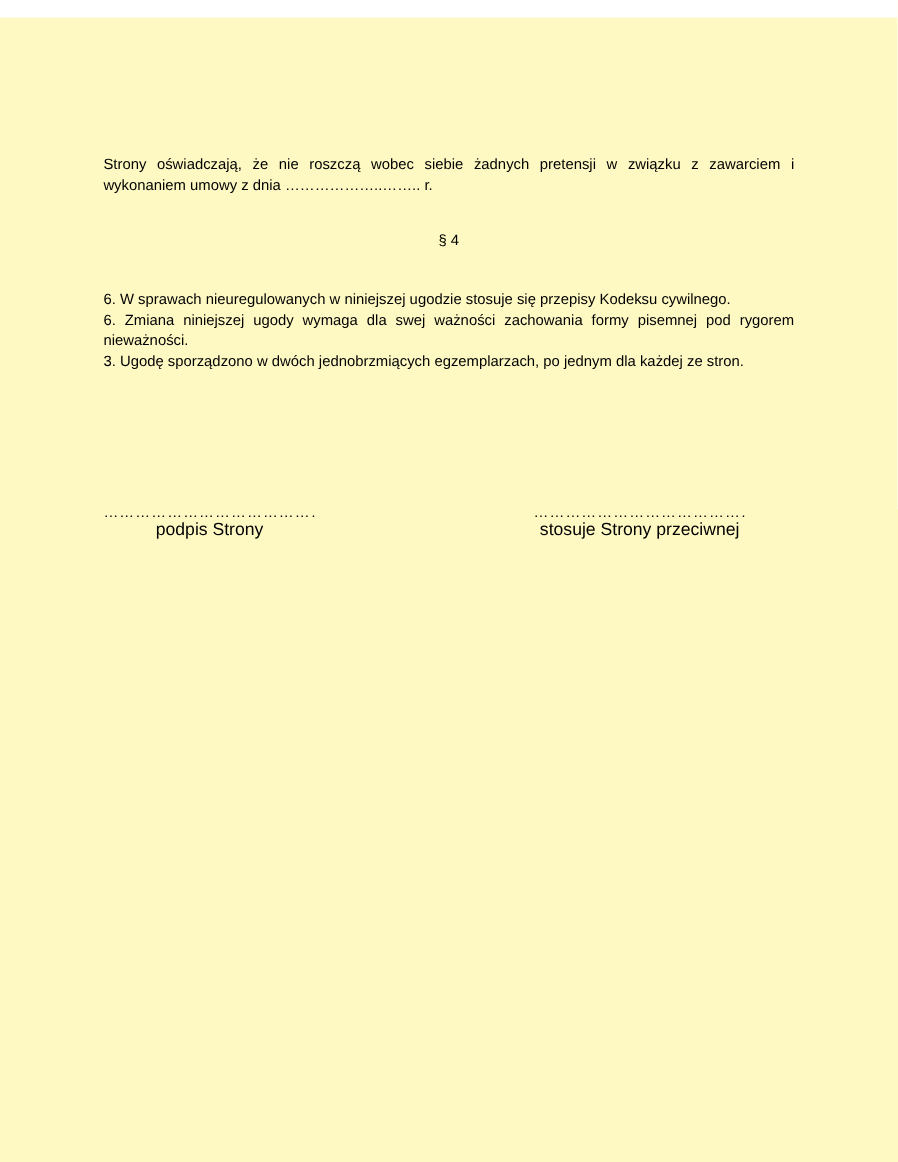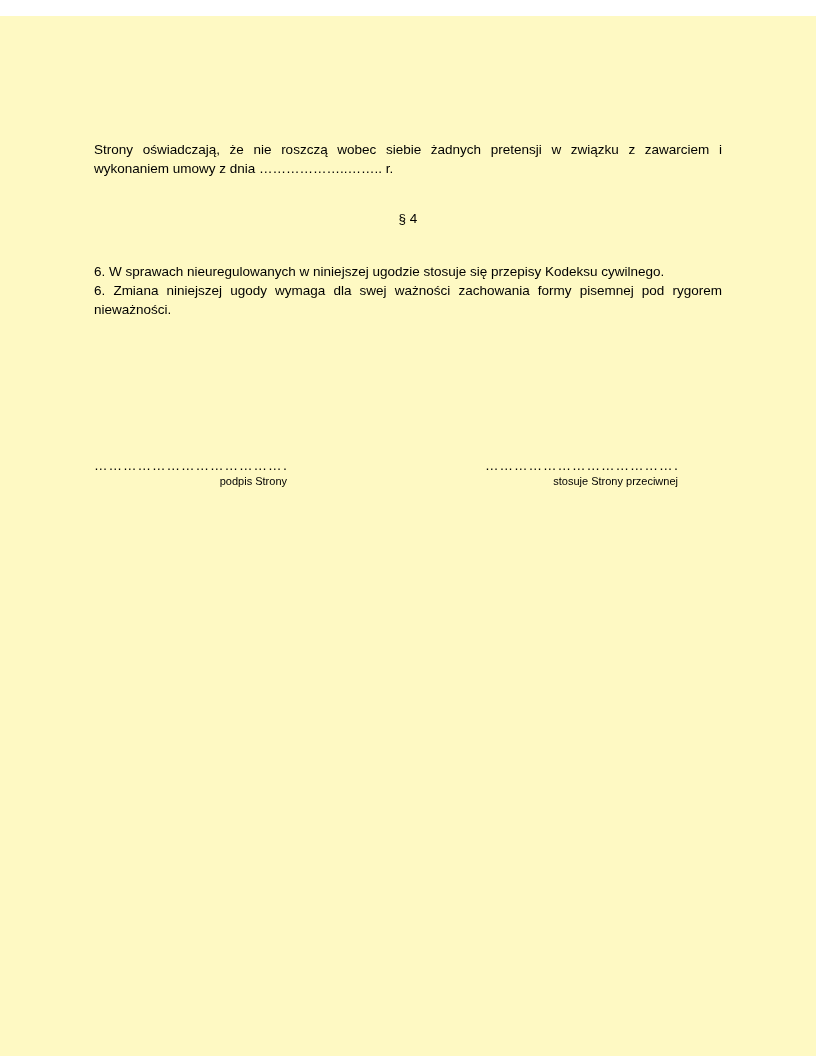--- a/index.html
+++ b/index.html
@@ -64,39 +64,40 @@
   .sig-block-right { left: 391px; }
   .sig-line {
     font-size: 13.5px;
     line-height: 14px;
     letter-spacing: 1px;
     white-space: nowrap;
     overflow: hidden;
     color: #000000;
   }
   .sig-caption {
-    font-size: 11px;
+    font-size: 16px;
     line-height: 13px;
-    text-align: right;
+    text-align: center;
     margin-top: 2px;
   }
 </style>
 </head>
 <body>
 
 <div class="page">
   <div class="content">
 
     <p class="para para-intro">Strony oświadczają, że nie roszczą wobec siebie żadnych pretensji w związku z zawarciem i wykonaniem umowy z dnia ………………..…….. r.</p>
 
     <div class="section-heading">§ 4</div>
 
     <div class="clauses">
       <p class="clause">6. W sprawach nieuregulowanych w niniejszej ugodzie stosuje się przepisy Kodeksu cywilnego.</p>
       <p class="clause">6. Zmiana niniejszej ugody wymaga dla swej ważności zachowania formy pisemnej pod rygorem nieważności.</p>
+      <p class="clause">3. Ugodę sporządzono w dwóch jednobrzmiących egzemplarzach, po jednym dla każdej ze stron.</p>
     </div>
 
     <div class="signatures">
       <div class="sig-block sig-block-left">
         <div class="sig-line">……………………………………</div>
         <div class="sig-caption">podpis Strony</div>
       </div>
       <div class="sig-block sig-block-right">
         <div class="sig-line">……………………………………</div>
         <div class="sig-caption">stosuje Strony przeciwnej</div>

